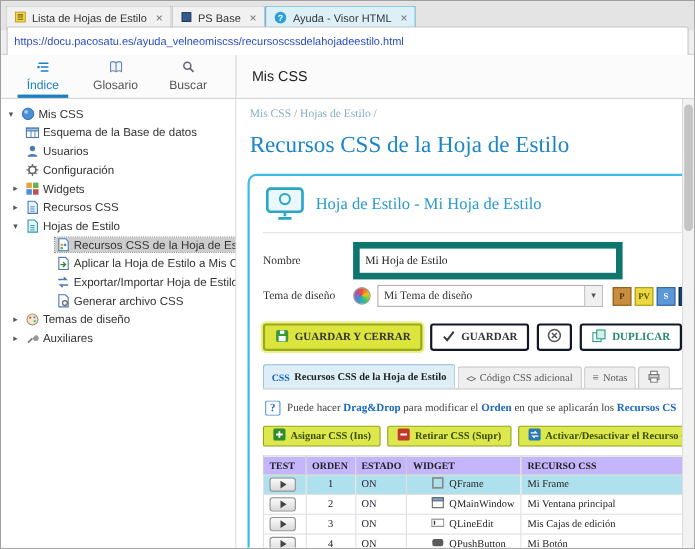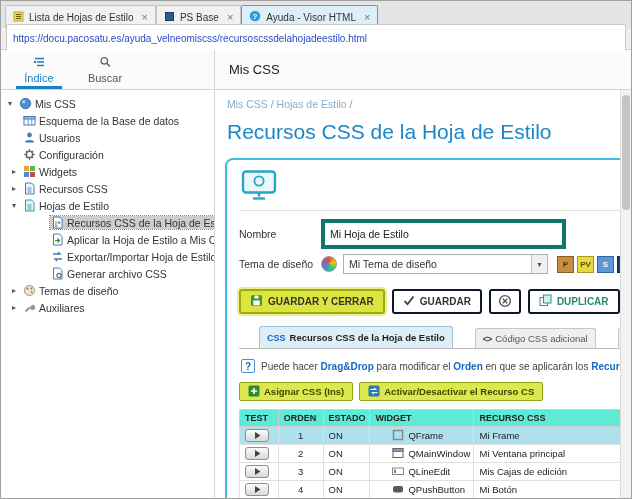--- a/index.html
+++ b/index.html
@@ -31,65 +31,65 @@
   .titem { display:flex; align-items:center; height:17px; font-size:10.5px; color:#333; gap:3px; white-space:nowrap; }
   .titem .exp { width:10px; font-size:8px; color:#555; text-align:center; flex:0 0 auto; }
   .titem .ticon { width:13px; height:13px; flex:0 0 auto; }
   .titem .ticon svg { display:block; }
   .lvl0 { padding-left:4px; }
   .lvl1 { padding-left:8px; }
   .lvl2 { padding-left:36px; }
   .hl { display:flex; align-items:center; gap:3px; padding:0 3px 0 1px; }
   .selected .hl { background:#cdcdcd; outline:1px dotted #8a8a8a; }
 
-  .content { flex:1; position:relative; overflow:hidden; padding:6px 0 0 10px; background:#fff; }
+  .content { flex:1; position:relative; overflow:hidden; padding:6px 0 0 10px; background:#fff;font-family:Liberation Serif, serif; }
   .breadcrumb { font-size:10.5px; color:#999; margin:2px 0 10px 2px; }
   .breadcrumb .crumb { color:#86aecb; }
   .page-title { font-size:21px; color:#1b86c8; font-weight:400; margin:4px 0 14px 2px; }
 
   
   .panel { border:2px solid #3bbde4; border-radius:8px; width:455px; height:520px; padding:8px 12px; }
   .phead { display:flex; align-items:center; gap:10px; padding:2px 0 8px 2px; border-bottom:1px solid #e2e2e2; margin-bottom:8px; }
   .ptitle { font-size:15px; color:#2a9ad0; }
   .frow { display:flex; align-items:center; margin:5px 0; font-size:10.5px; color:#333; }
   .flabel { width:82px; flex:0 0 auto; }
-  .input { border:4px solid #0f766e; background:#fff; height:20px; display:flex; align-items:center; padding:11px 5px; font-size:10.5px; color:#222; }
+  .input { border:6px solid #0f766e; background:#fff; height:20px; display:flex; align-items:center; padding:11px 5px; font-size:10.5px; color:#222; }
   .input.nombre { width:245px; }
   .wheel { width:16px; height:16px; border-radius:50%; border:1px solid #999; background:conic-gradient(#e74c3c,#f1c40f,#2ecc71,#3498db,#9b59b6,#e74c3c); margin-right:6px; flex:0 0 auto; }
   .select { width:205px; height:20px; border:1px solid #b0b0b0; background:#fff; display:flex; align-items:center; padding-left:5px; font-size:10.5px; justify-content:space-between; }
   .select .dd { width:16px; height:18px; border-left:1px solid #c4c4c4; background:#f0f0f0; display:flex; align-items:center; justify-content:center; font-size:7px; color:#555; }
   .swatch { width:17px; height:17px; display:flex; align-items:center; justify-content:center; font-size:8px; font-weight:bold; border:1px solid #666; margin-left:3px; flex:0 0 auto; }
   .sw-p  { background:#c78e3f; color:#503200; border-color:#8a5f20; margin-left:9px; }
   .sw-pv { background:#ead83f; color:#5a5200; border-color:#a89a20; }
   .sw-s  { background:#5c97d8; color:#ffffff; border-color:#33639c; }
   .sw-sv { background:#1d3f72; color:#7fa8e0; border-color:#102848; }
 
   .btnrow { display:flex; align-items:center; gap:7px; margin:15px 0 12px; }
   .btn { height:25px; border:2px solid #0f172a; background:#fff; display:flex; align-items:center; gap:5px; padding:0 9px; font-size:10px; font-weight:bold; color:#333; border-radius:3px; white-space:nowrap; }
   .btn.primary { background:#dbe53e; border-color:#9aa81a; box-shadow:0 0 0 2px #eaf188; }
   .btn.icononly { padding:0 7px; }
   .btn .dup-label { color:#2a8a6a; }
   .btn.play { margin-left:12px; }
 
   .ptabs { display:flex; gap:2px; align-items:flex-end; border-bottom:1px solid #bcbcbc; }
-  .ptab { height:20px; display:flex; align-items:center; gap:4px; padding:0 7px; font-size:9.5px; color:#555; background:#efefef; border:1px solid #c6c6c6; border-bottom:none; border-radius:3px 3px 0 0; white-space:nowrap;margin-left:20px; }
+  .ptab { height:20px; display:flex; align-items:center; gap:4px; padding:0 7px; font-size:9.5px; color:#555; background:#efefef; border:1px solid #c6c6c6; border-bottom:none; border-radius:3px 3px 0 0; white-space:nowrap; }
   .ptab.active { background:#ddeef7; color:#222; font-weight:bold; height:22px; border-color:#9cc4da; }
   .csstag { color:#1565c0; font-weight:bold; font-size:9px; }
   .codetag { color:#444; font-weight:bold; font-size:9px; letter-spacing:-1px; }
   .notestag { color:#666; font-size:10px; }
 
   .hintrow { display:flex; align-items:center; gap:6px; margin:10px 0 9px 2px; font-size:10px; color:#444; white-space:nowrap; overflow:hidden; }
   .qicon { width:14px; height:14px; border:1px solid #4a90d9; border-radius:2px; color:#1565c0; font-weight:bold; display:flex; align-items:center; justify-content:center; font-size:10px; flex:0 0 auto; }
   .hintrow b { color:#1668c1; }
 
   .lbrow { display:flex; gap:6px; margin:2px 0 8px; }
   .lbtn { height:19px; background:#dde74e; border:1px solid #93a414; display:flex; align-items:center; gap:4px; padding:0 8px; font-size:9.5px; font-weight:bold; color:#3c4a00; border-radius:2px; white-space:nowrap; flex:0 0 auto; }
 
   .tbl { border-collapse:collapse; table-layout:fixed; width:470px; font-size:9.5px; color:#222; }
-  .tbl th { background:#5eead4; border:1px solid #cfcfcf; font-size:9px; font-weight:bold; text-align:left; padding:3px 5px; white-space:nowrap; overflow:hidden; }
+  .tbl th { background:#c4b5fd; border:1px solid #cfcfcf; font-size:9px; font-weight:bold; text-align:left; padding:3px 5px; white-space:nowrap; overflow:hidden; }
   .tbl td { border:1px solid #e0e0e0; padding:1px 5px; height:18px; white-space:nowrap; overflow:hidden; }
   .c-test{width:38px} .c-orden{width:44px} .c-estado{width:46px} .c-widget{width:102px} .c-recurso{width:230px}
   tr.sel td { background:#aee0ee; }
   td.c-orden { text-align:center; }
   .estado-on { color:#223; }
   .estado-off { color:#e04020; font-weight:bold; }
   .testbtn { width:24px; height:13px; border:1px solid #909090; border-radius:3px; background:linear-gradient(#fbfbfb,#d9d9d9); display:flex; align-items:center; justify-content:center; }
   .wcell { display:flex; align-items:center; gap:4px;margin-left:17px; }
 
   .vscroll { position:absolute; top:0; right:0; bottom:0; width:11px; background:#f2f2f2; border-left:1px solid #ddd; }
@@ -134,20 +134,27 @@
     <div class="toolbar-left">
       <div class="navtab active">
         <span><svg width="13" height="12" viewBox="0 0 13 12">
               <path d="M2 2.5h9M4 6h7M4 9.5h7" stroke="#1b7fc4" stroke-width="1.4"></path>
               <rect x="1" y="5" width="2" height="2" fill="#1b7fc4"></rect>
             </svg></span>
         <span>Índice</span>
       </div>
       <div class="navtab">
         <span><svg width="13" height="12" viewBox="0 0 13 12">
+              <path d="M6.5 2C5 1 2.5 1 1.5 1.7V10c1-.7 3.5-.7 5 .3 1.5-1 4-1 5-.3V1.7C10.5 1 8 1 6.5 2z" fill="#eef4fa" stroke="#6a8aa8" stroke-width="1"></path>
+              <path d="M6.5 2v8.3" stroke="#6a8aa8"></path>
+            </svg></span>
+        <span>Glosario</span>
+      </div>
+      <div class="navtab">
+        <span><svg width="13" height="12" viewBox="0 0 13 12">
               <circle cx="5.3" cy="4.8" r="3.2" fill="none" stroke="#667" stroke-width="1.4"></circle>
               <path d="M7.7 7.2l3.2 3.2" stroke="#667" stroke-width="1.6"></path>
             </svg></span>
         <span>Buscar</span>
       </div>
     </div>
     <div class="section-title">Mis CSS</div>
   </div>
 
   <div class="body">
@@ -330,20 +337,21 @@
 
       <div class="panel">
 
         <div class="phead">
           <span><svg width="36" height="30" viewBox="0 0 36 30">
                 <rect x="2" y="1.5" width="32" height="21" rx="3" fill="#eaf7fb" stroke="#2aa5c8" stroke-width="2.4"></rect>
                 <circle cx="18" cy="11" r="4.6" fill="none" stroke="#2aa5c8" stroke-width="1.8"></circle>
                 <path d="M18 22.5v4" stroke="#2aa5c8" stroke-width="2.4"></path>
                 <path d="M12 28.5h12" stroke="#2aa5c8" stroke-width="2.4"></path>
               </svg></span>
+          <span class="ptitle">Hoja de Estilo - Mi Hoja de Estilo</span>
         </div>
 
         <div class="frow">
           <span class="flabel">Nombre</span>
           <span class="input nombre">Mi Hoja de Estilo</span>
         </div>
 
         <div class="frow">
           <span class="flabel">Tema de diseño</span>
           <span class="wheel"></span>
@@ -418,20 +426,27 @@
           <span><span>Puede hacer </span><b>Drag&amp;Drop</b><span> para modificar el </span><b>Orden</b><span> en que se aplicarán los </span><b>Recursos CS</b></span>
         </div>
 
         <div class="lbrow">
           <div class="lbtn">
             <span><svg width="12" height="12" viewBox="0 0 12 12">
                   <rect x="0.5" y="0.5" width="11" height="11" rx="1.5" fill="#2e8b2e"></rect>
                   <path d="M6 3v6M3 6h6" stroke="#fff" stroke-width="1.6"></path>
                 </svg></span>
             <span>Asignar CSS (Ins)</span>
+          </div>
+          <div class="lbtn">
+            <span><svg width="12" height="12" viewBox="0 0 12 12">
+                  <rect x="0.5" y="0.5" width="11" height="11" rx="1.5" fill="#c0392b"></rect>
+                  <path d="M3 6h6" stroke="#fff" stroke-width="1.6"></path>
+                </svg></span>
+            <span>Retirar CSS (Supr)</span>
           </div>
           <div class="lbtn">
             <span><svg width="12" height="12" viewBox="0 0 12 12">
                   <rect x="0.5" y="0.5" width="11" height="11" rx="1.5" fill="#2a7ab8"></rect>
                   <path d="M2.5 4.5h5L6 3M9.5 7.5h-5L6 9" stroke="#fff" stroke-width="1.2" fill="none"></path>
                 </svg></span>
             <span>Activar/Desactivar el Recurso CS</span>
           </div>
         </div>
 

